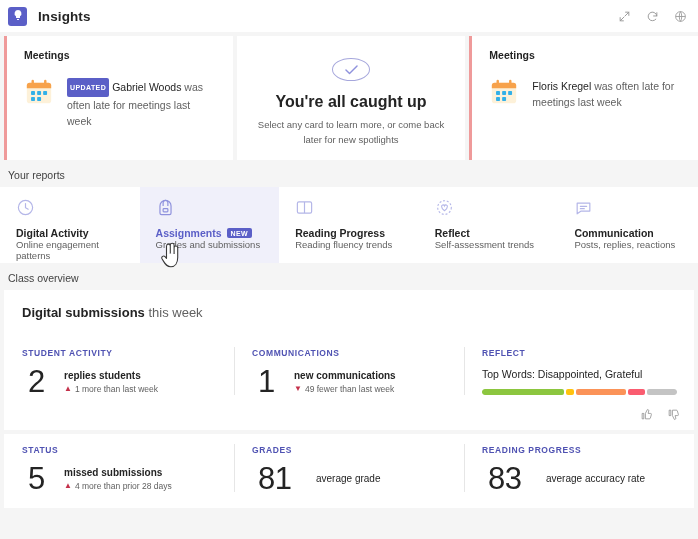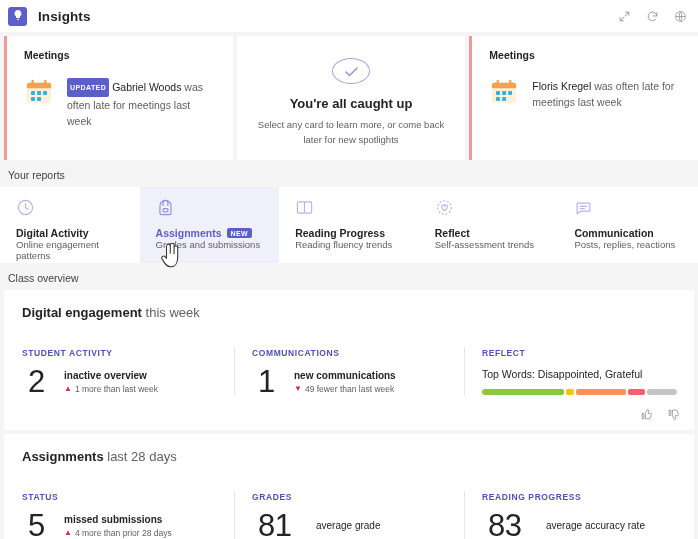--- a/index.html
+++ b/index.html
@@ -119,21 +119,21 @@
     padding-top: 22px;
   }
   .check-circle {
     width: 38px; height: 38px;
     border: 1.5px solid #a6a7dc;
     border-radius: 50%;
     display: flex; align-items: center; justify-content: center;
     margin-bottom: 12px;
   }
   .caught-title {
-    font-size: 13px;
+    font-size: 16px;
     font-weight: bold;
     color: #242424;
     margin-bottom: 6px;
     text-align: right;
   }
   .caught-sub {
     font-size: 9.5px;
     line-height: 15px;
     color: #616161;
     text-align: center;
@@ -466,30 +466,30 @@
         <span>Communication</span>
       </div>
       <div class="rt-sub">Posts, replies, reactions</div>
     </div>
   </div>
 
   <div class="section-head">Class overview</div>
 
   <div class="ov-card">
     <div class="ov-header">
-      <b>Digital engagement</b><span> this week</span>
+      <b>Digital submissions</b><span> this week</span>
     </div>
     <div class="ov-cols">
 
       <div class="ov-col">
         <div class="ov-coltitle">STUDENT ACTIVITY</div>
         <div class="ov-stat">
           <div class="ov-num">2</div>
           <div class="ov-statbody">
-            <div class="ov-statlabel">inactive overview</div>
+            <div class="ov-statlabel">replies students</div>
             <div class="ov-delta">
               <span class="tri up">▲</span>
               <span>1 more than last week</span>
             </div>
           </div>
         </div>
       </div>
 
       <div class="ov-col">
         <div class="ov-coltitle">COMMUNICATIONS</div>
@@ -525,23 +525,20 @@
       </span>
       <span class="fb-icon">
         <svg width="13" height="13" viewBox="0 0 24 24" fill="none" stroke="currentColor" stroke-width="1.4" stroke-linejoin="round">
           <path d="M7 14V4H4v10h3zm3 0l3.5 7a2 2 0 0 0 2.6-2.5L15 14h4.2a1.8 1.8 0 0 0 1.75-2.3l-1.8-6.3A2 2 0 0 0 17.3 4H10v10z"></path>
         </svg>
       </span>
     </div>
   </div>
 
   <div class="ov-card">
-    <div class="ov-header">
-      <b>Assignments</b><span> last 28 days</span>
-    </div>
     <div class="ov-cols">
 
       <div class="ov-col">
         <div class="ov-coltitle">STATUS</div>
         <div class="ov-stat">
           <div class="ov-num">5</div>
           <div class="ov-statbody">
             <div class="ov-statlabel">missed submissions</div>
             <div class="ov-delta">
               <span class="tri up">▲</span>

